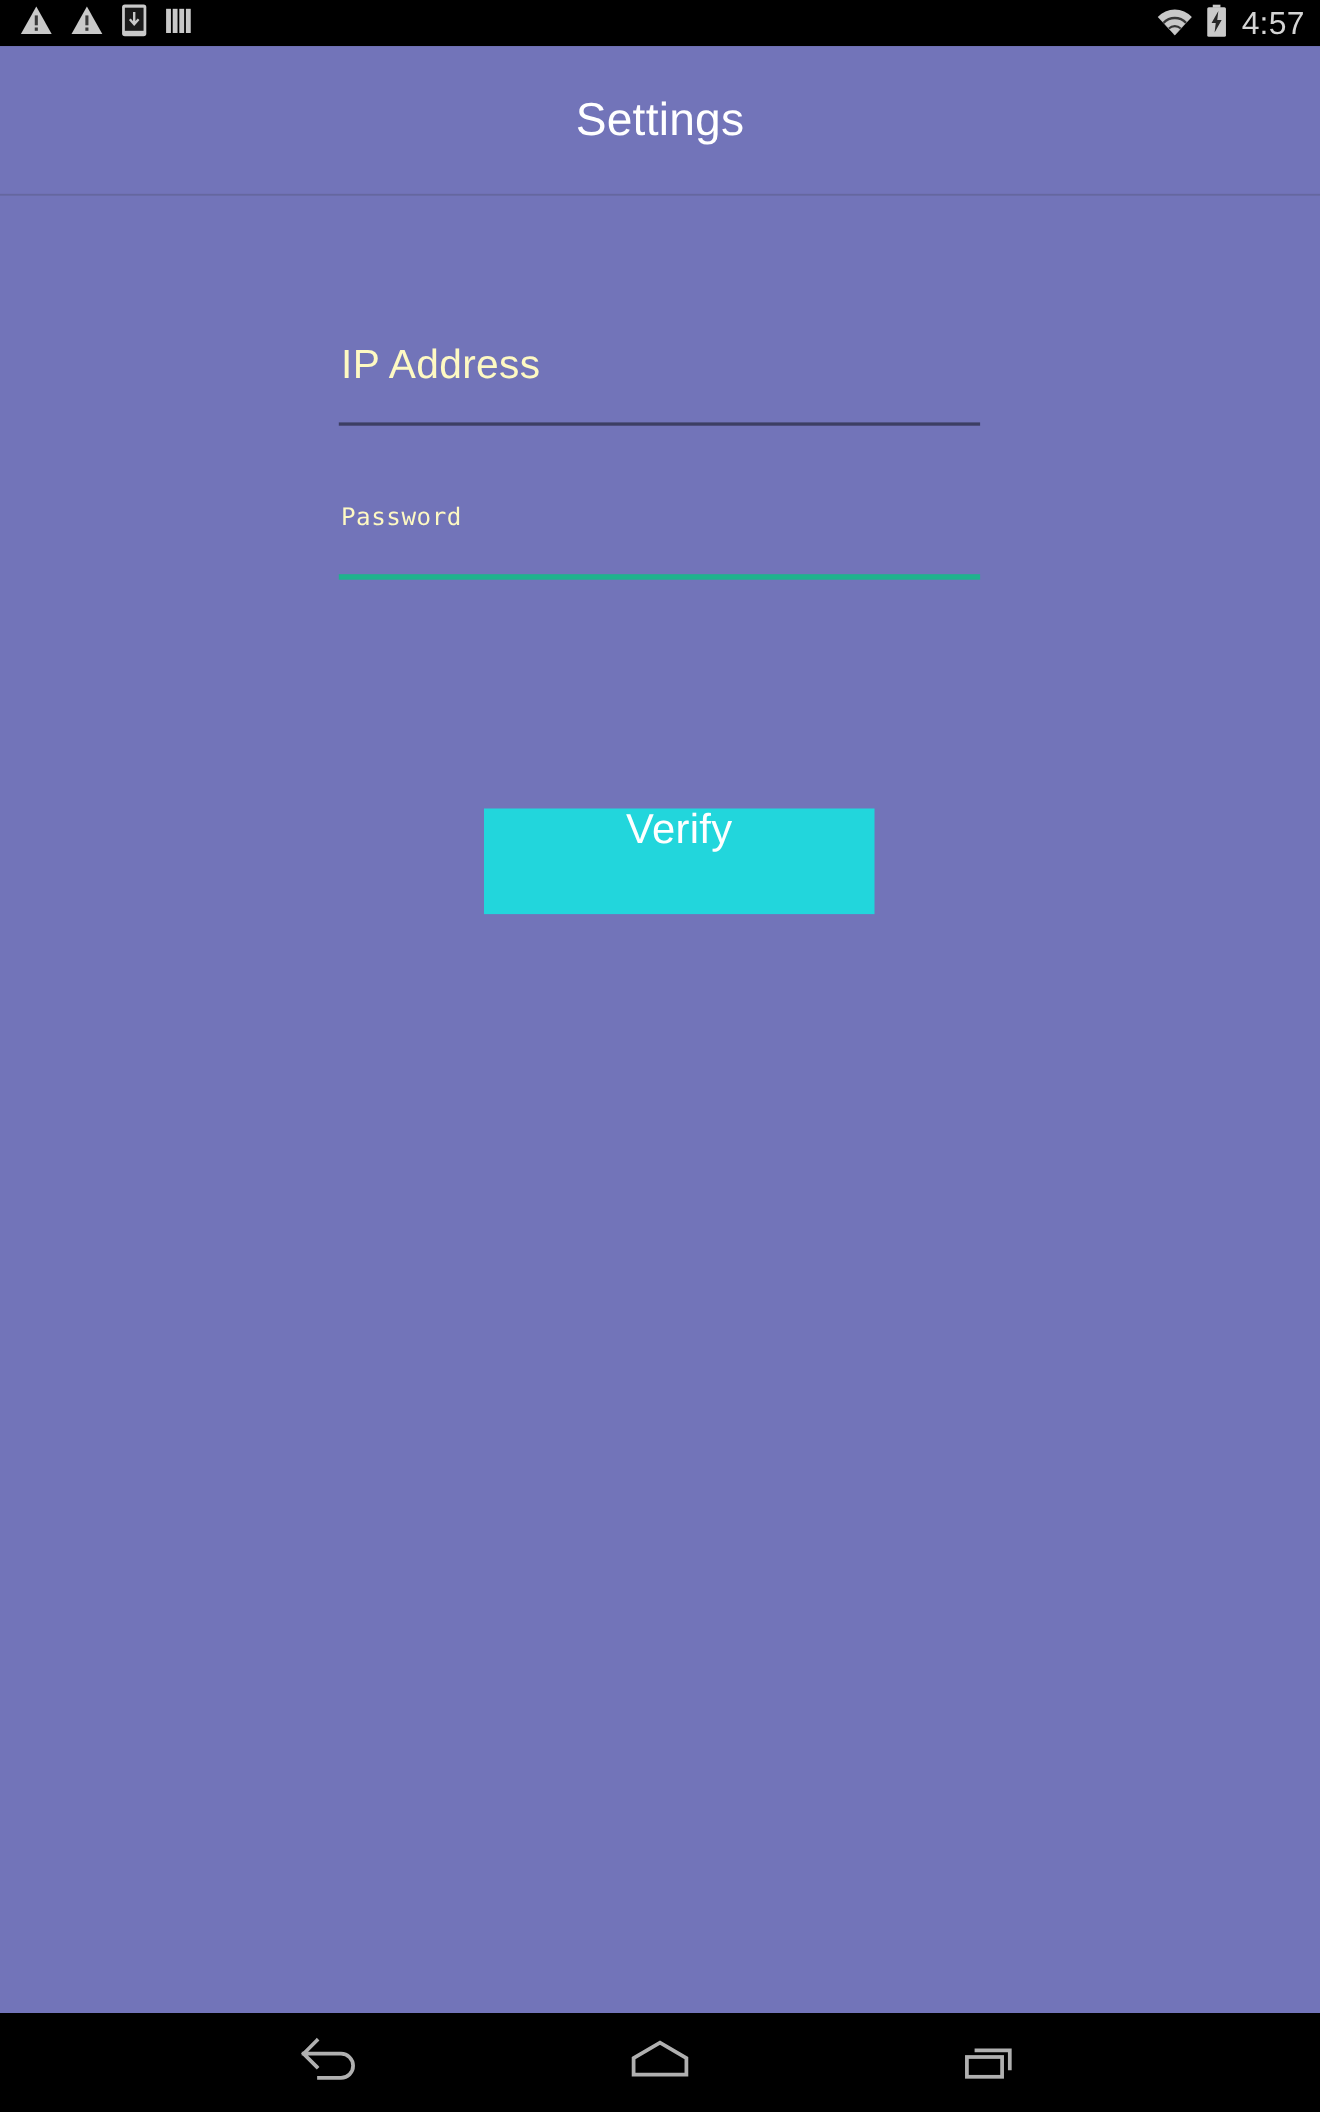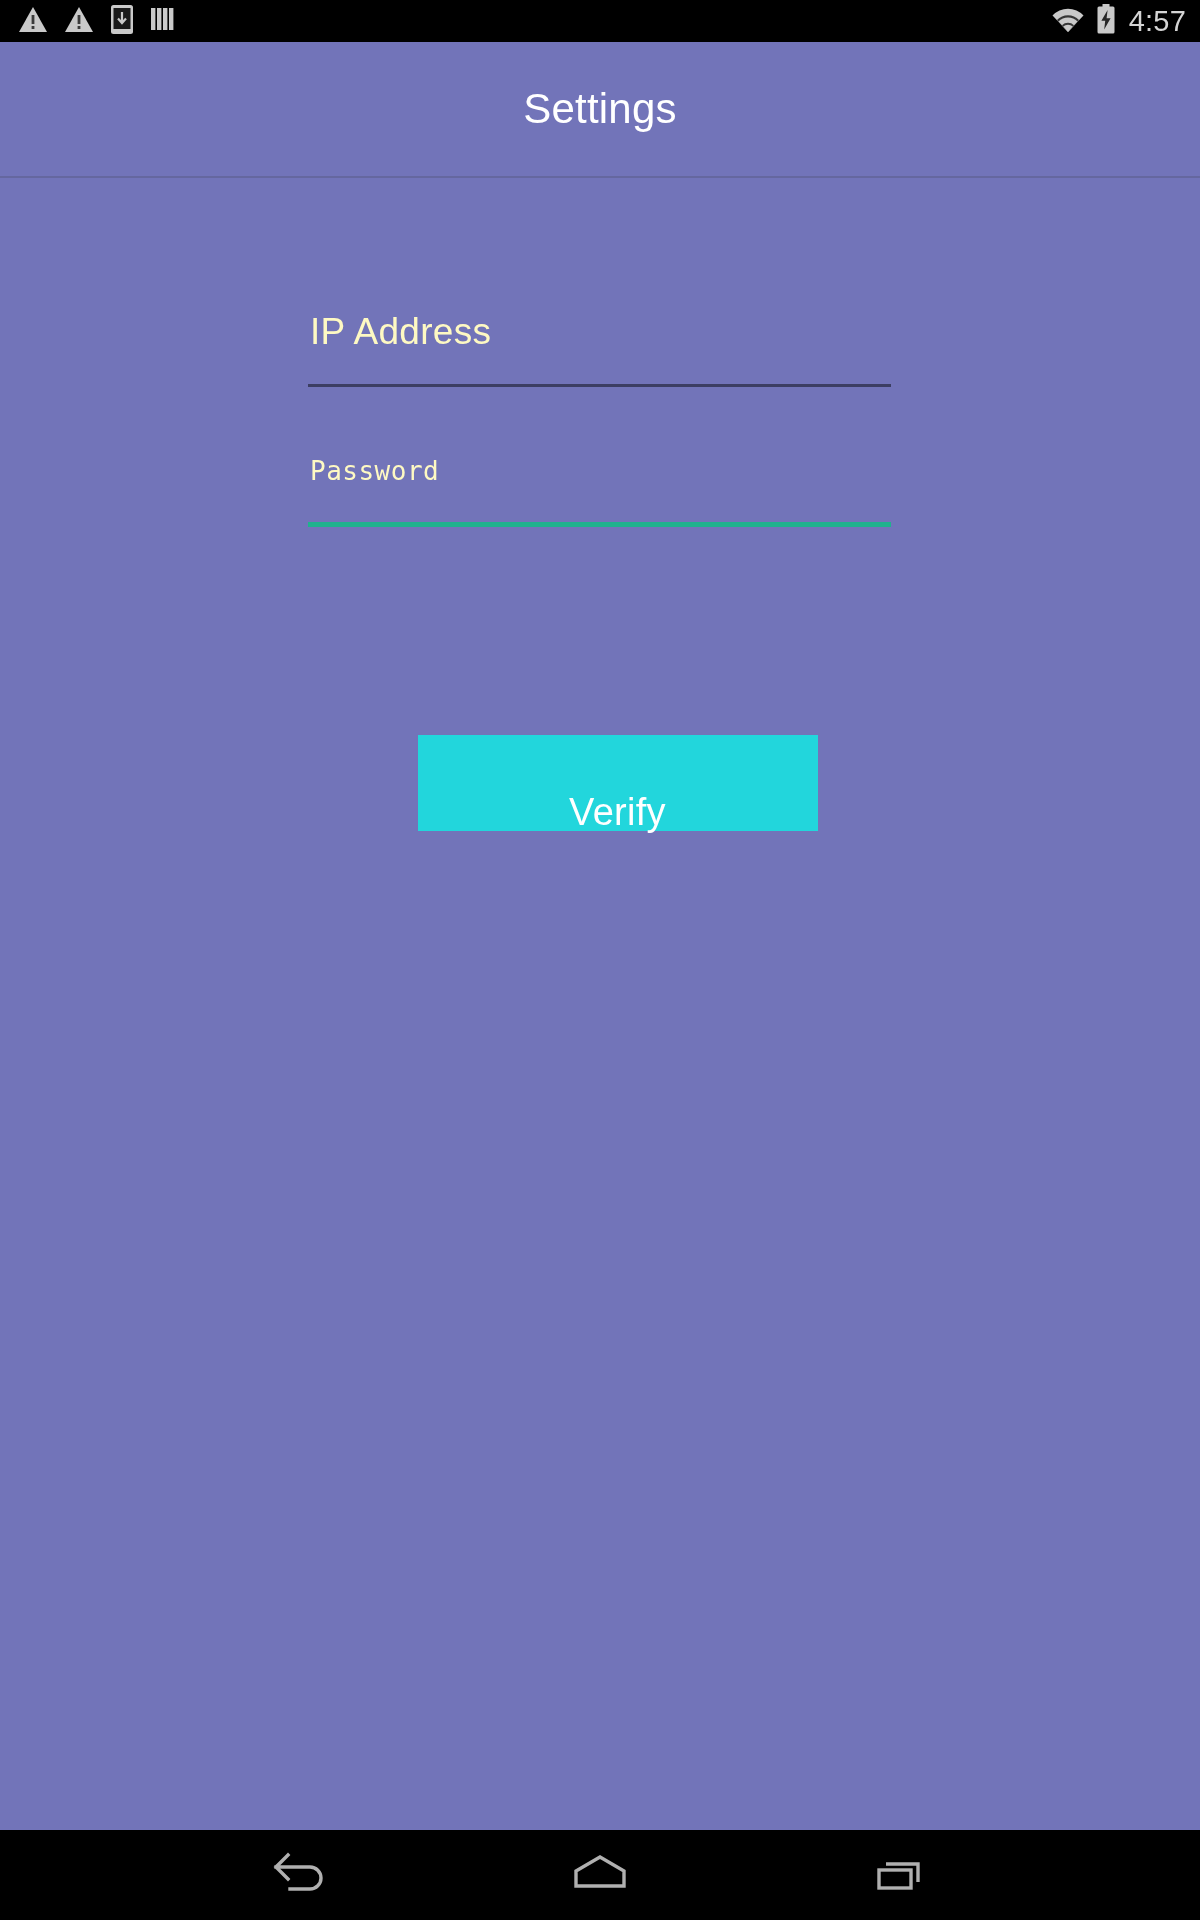--- a/index.html
+++ b/index.html
@@ -101,21 +101,21 @@
     left:2px;
     bottom:35px;
     font-size:37px;
     line-height:40px;
     color:#fef9c3;
     letter-spacing:0.3px;
     white-space:nowrap;
   }
   .field-text.mono {
     font-family:"DejaVu Sans Mono", monospace;
-    font-size:26px;
+    font-size:22px;
     letter-spacing:0.5px;
   }
   .field-underline {
     position:absolute;
     left:0;
     bottom:0;
     width:100%;
     height:3px;
     background:#3c3e63;
   }
@@ -128,26 +128,26 @@
   
   .btn-row {
     position:absolute;
     left:0;
     top:487px;
     width:583px;
     display:flex;
     justify-content:center;
   }
   .verify-button {
-    width:400px;
+    width:355px;
     height:96px;
     background:#22d6dc;
     border:none;
     display:flex;
-    align-items:flex-end;
+    align-items:flex-start;
     justify-content:center;
     cursor:pointer;
     padding:0;
     margin-left:36px;
   }
   .verify-button-label {
     color:#ffffff;
     font-size:38px;
     line-height:38px;
     letter-spacing:0.3px;

